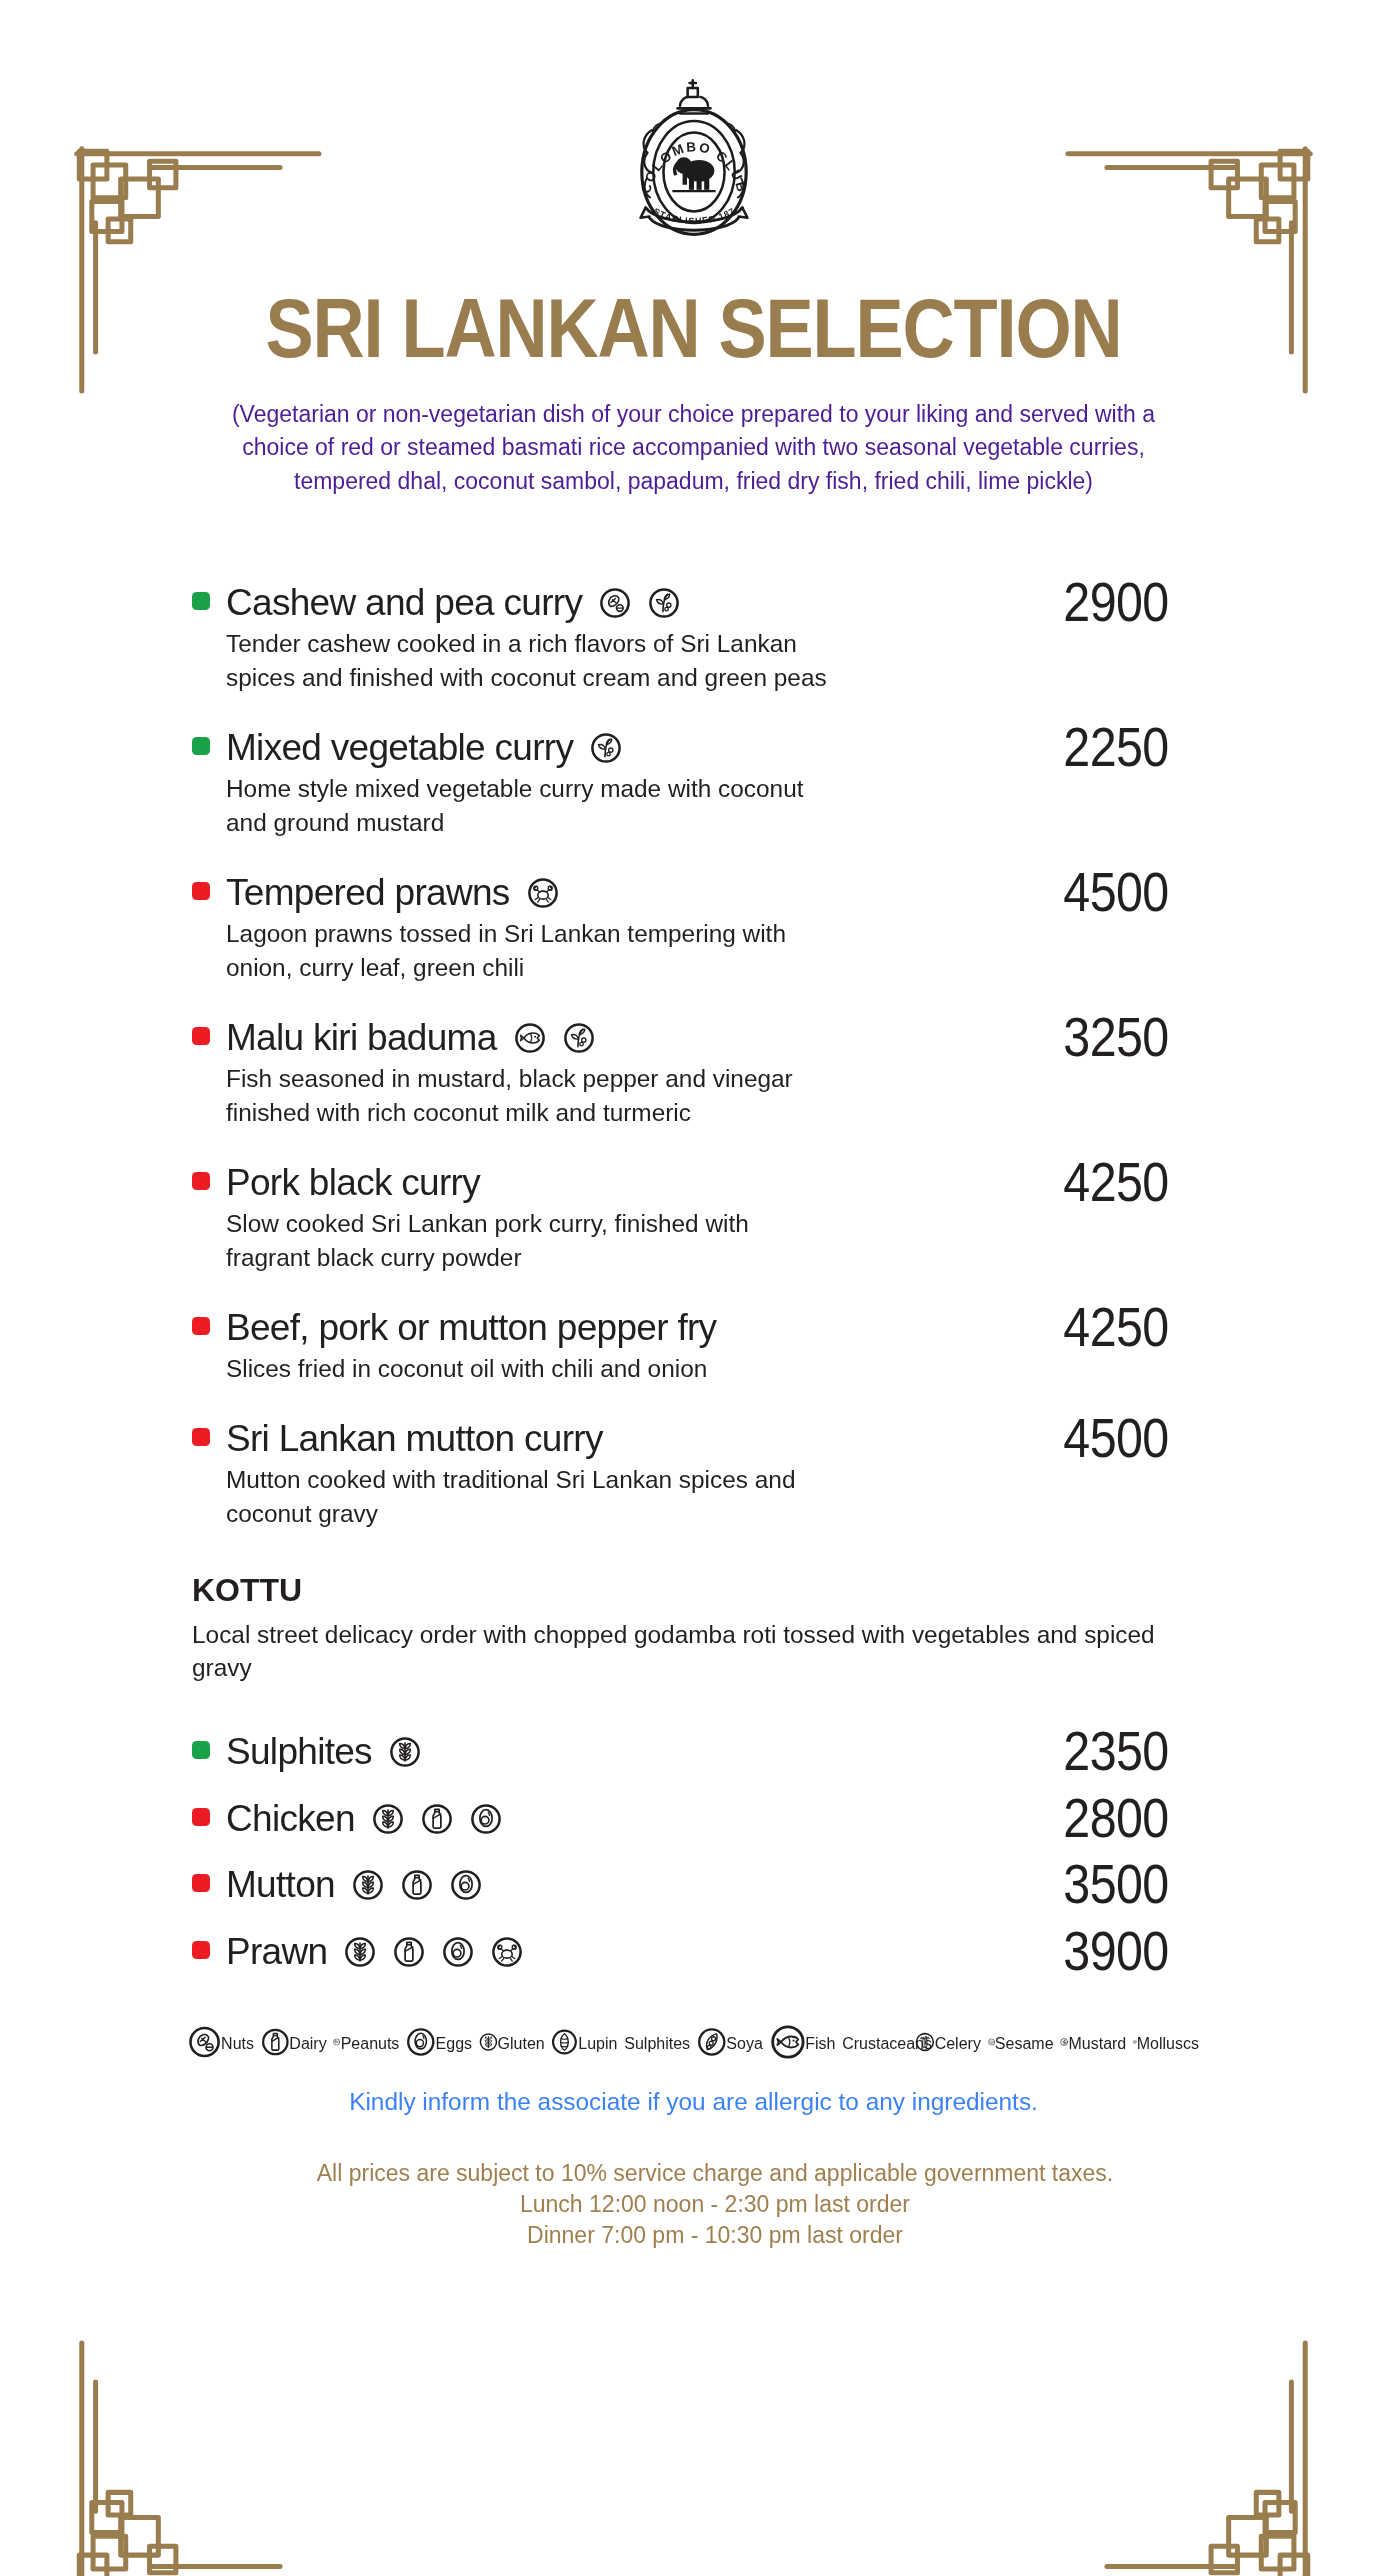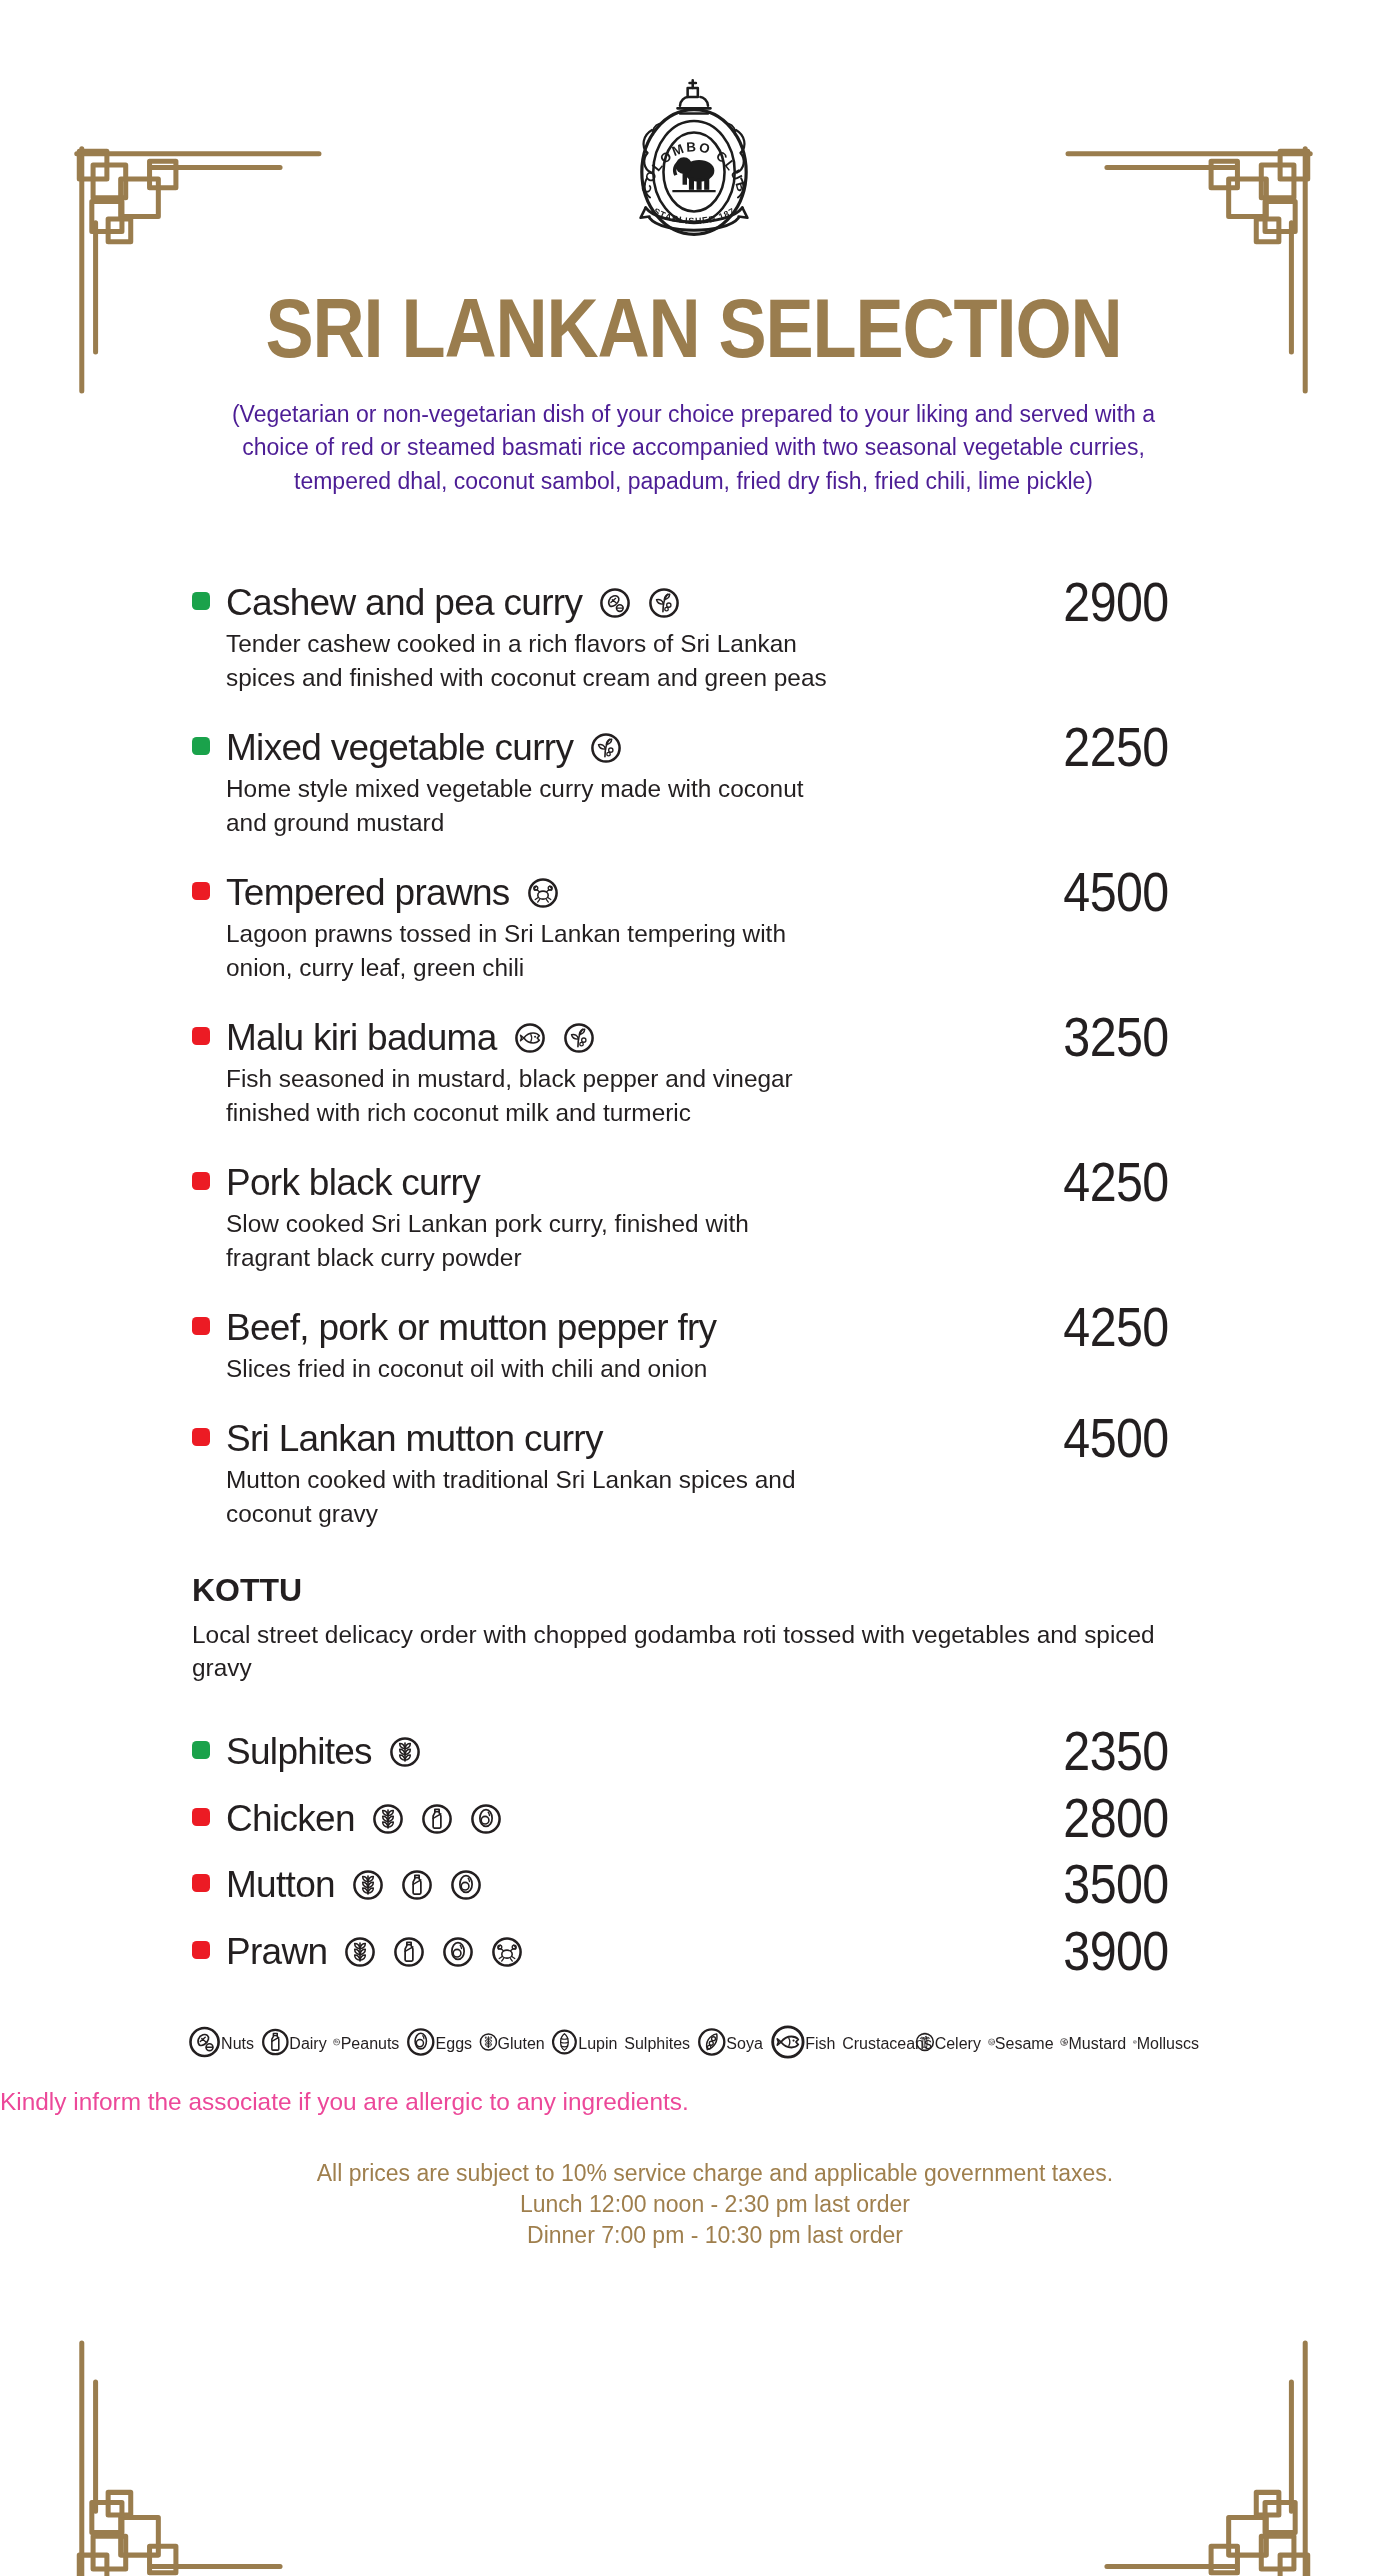--- a/index.html
+++ b/index.html
@@ -75,21 +75,21 @@
 
   .legend {
     width: 1011px;
     margin: 37px auto 0 auto;
     display: flex; justify-content: space-between; align-items: flex-start;
   }
   .legend-item { display: flex; flex-direction: row; align-items: center; width: 66px; }
   .legend-icon { width: 58px; height: 58px; color: #231f20; }
   .legend-label { margin-top: 4px; font-size: 16px; text-align: center; white-space: nowrap; }
 
-  .allergy-note { margin-top: 17px; text-align: left; font-size: 24.4px; color: #ec4899; }
+  .allergy-note { margin-top: 17px; text-align: center; font-size: 24.4px; color: #3b82f6; }
 
   .footer { margin-top: 42px; text-align: center; color: #9f7f4d; font-size: 23px; line-height: 31px; padding-left: 43px; }
 
   svg .stroke { fill: none; stroke: currentColor; stroke-linecap: round; stroke-linejoin: round; }
 </style>
 </head>
 <body>
 
 <svg width="0" height="0" style="position:absolute">
   <defs>

